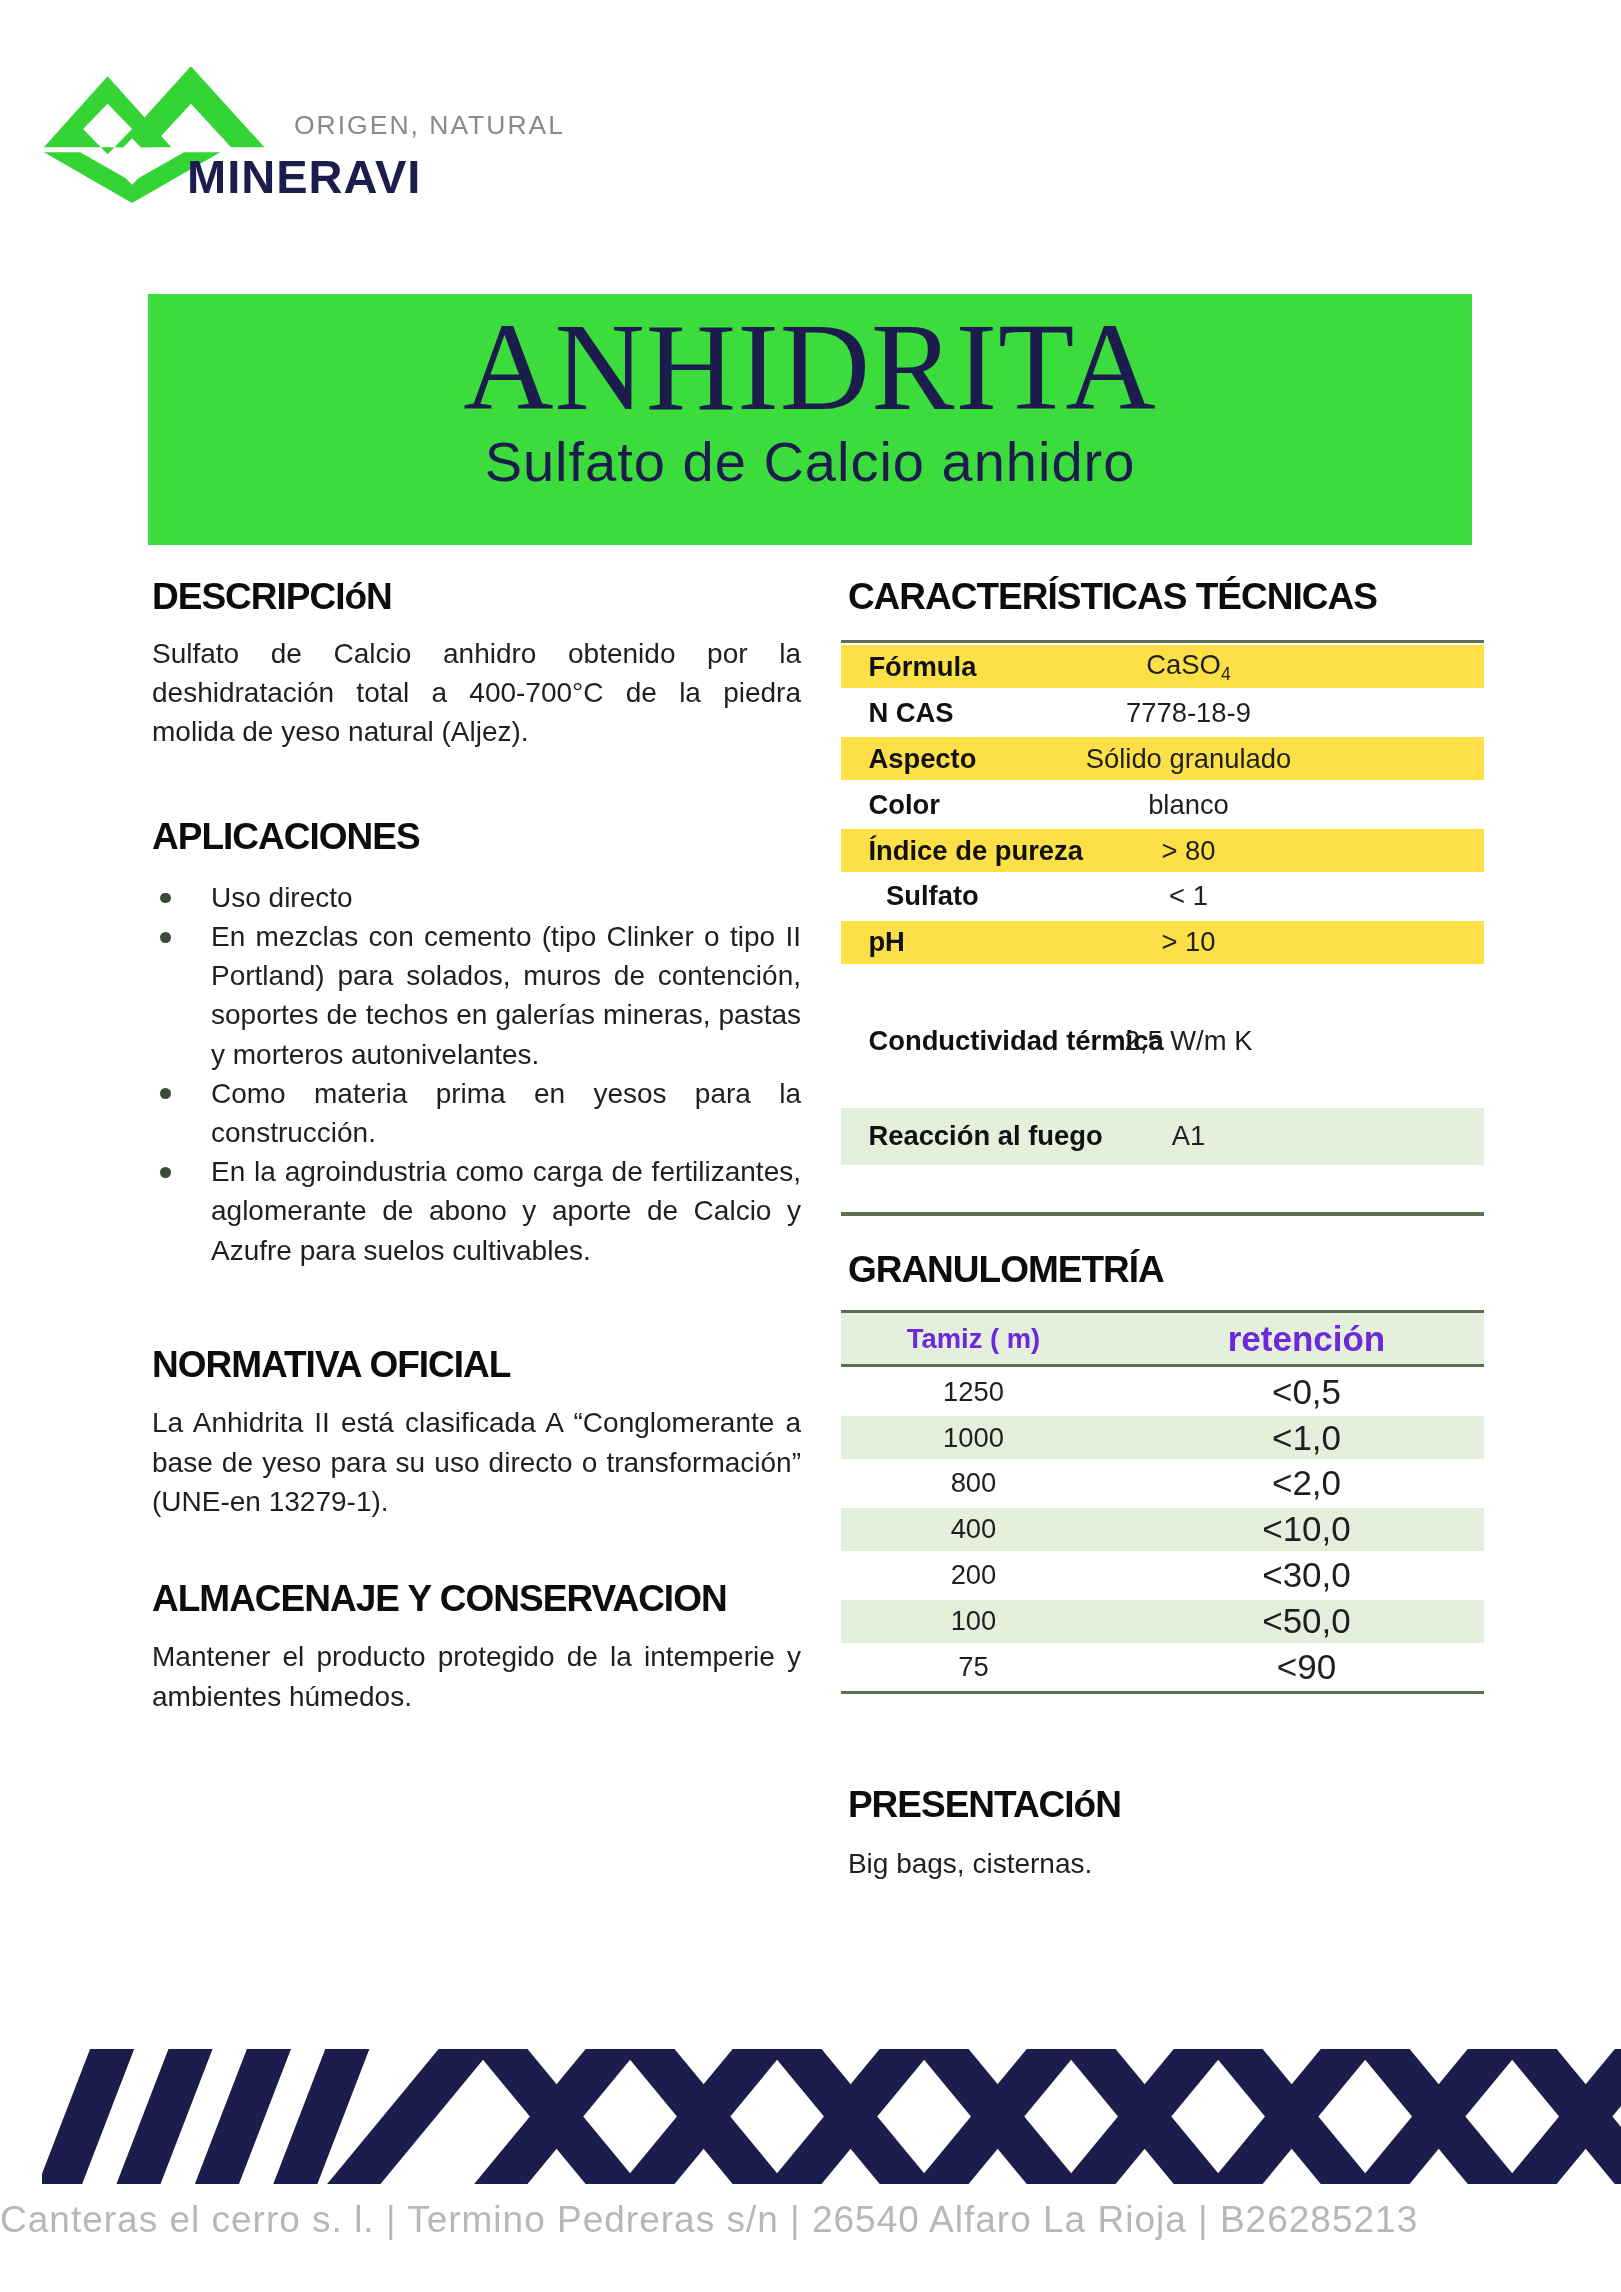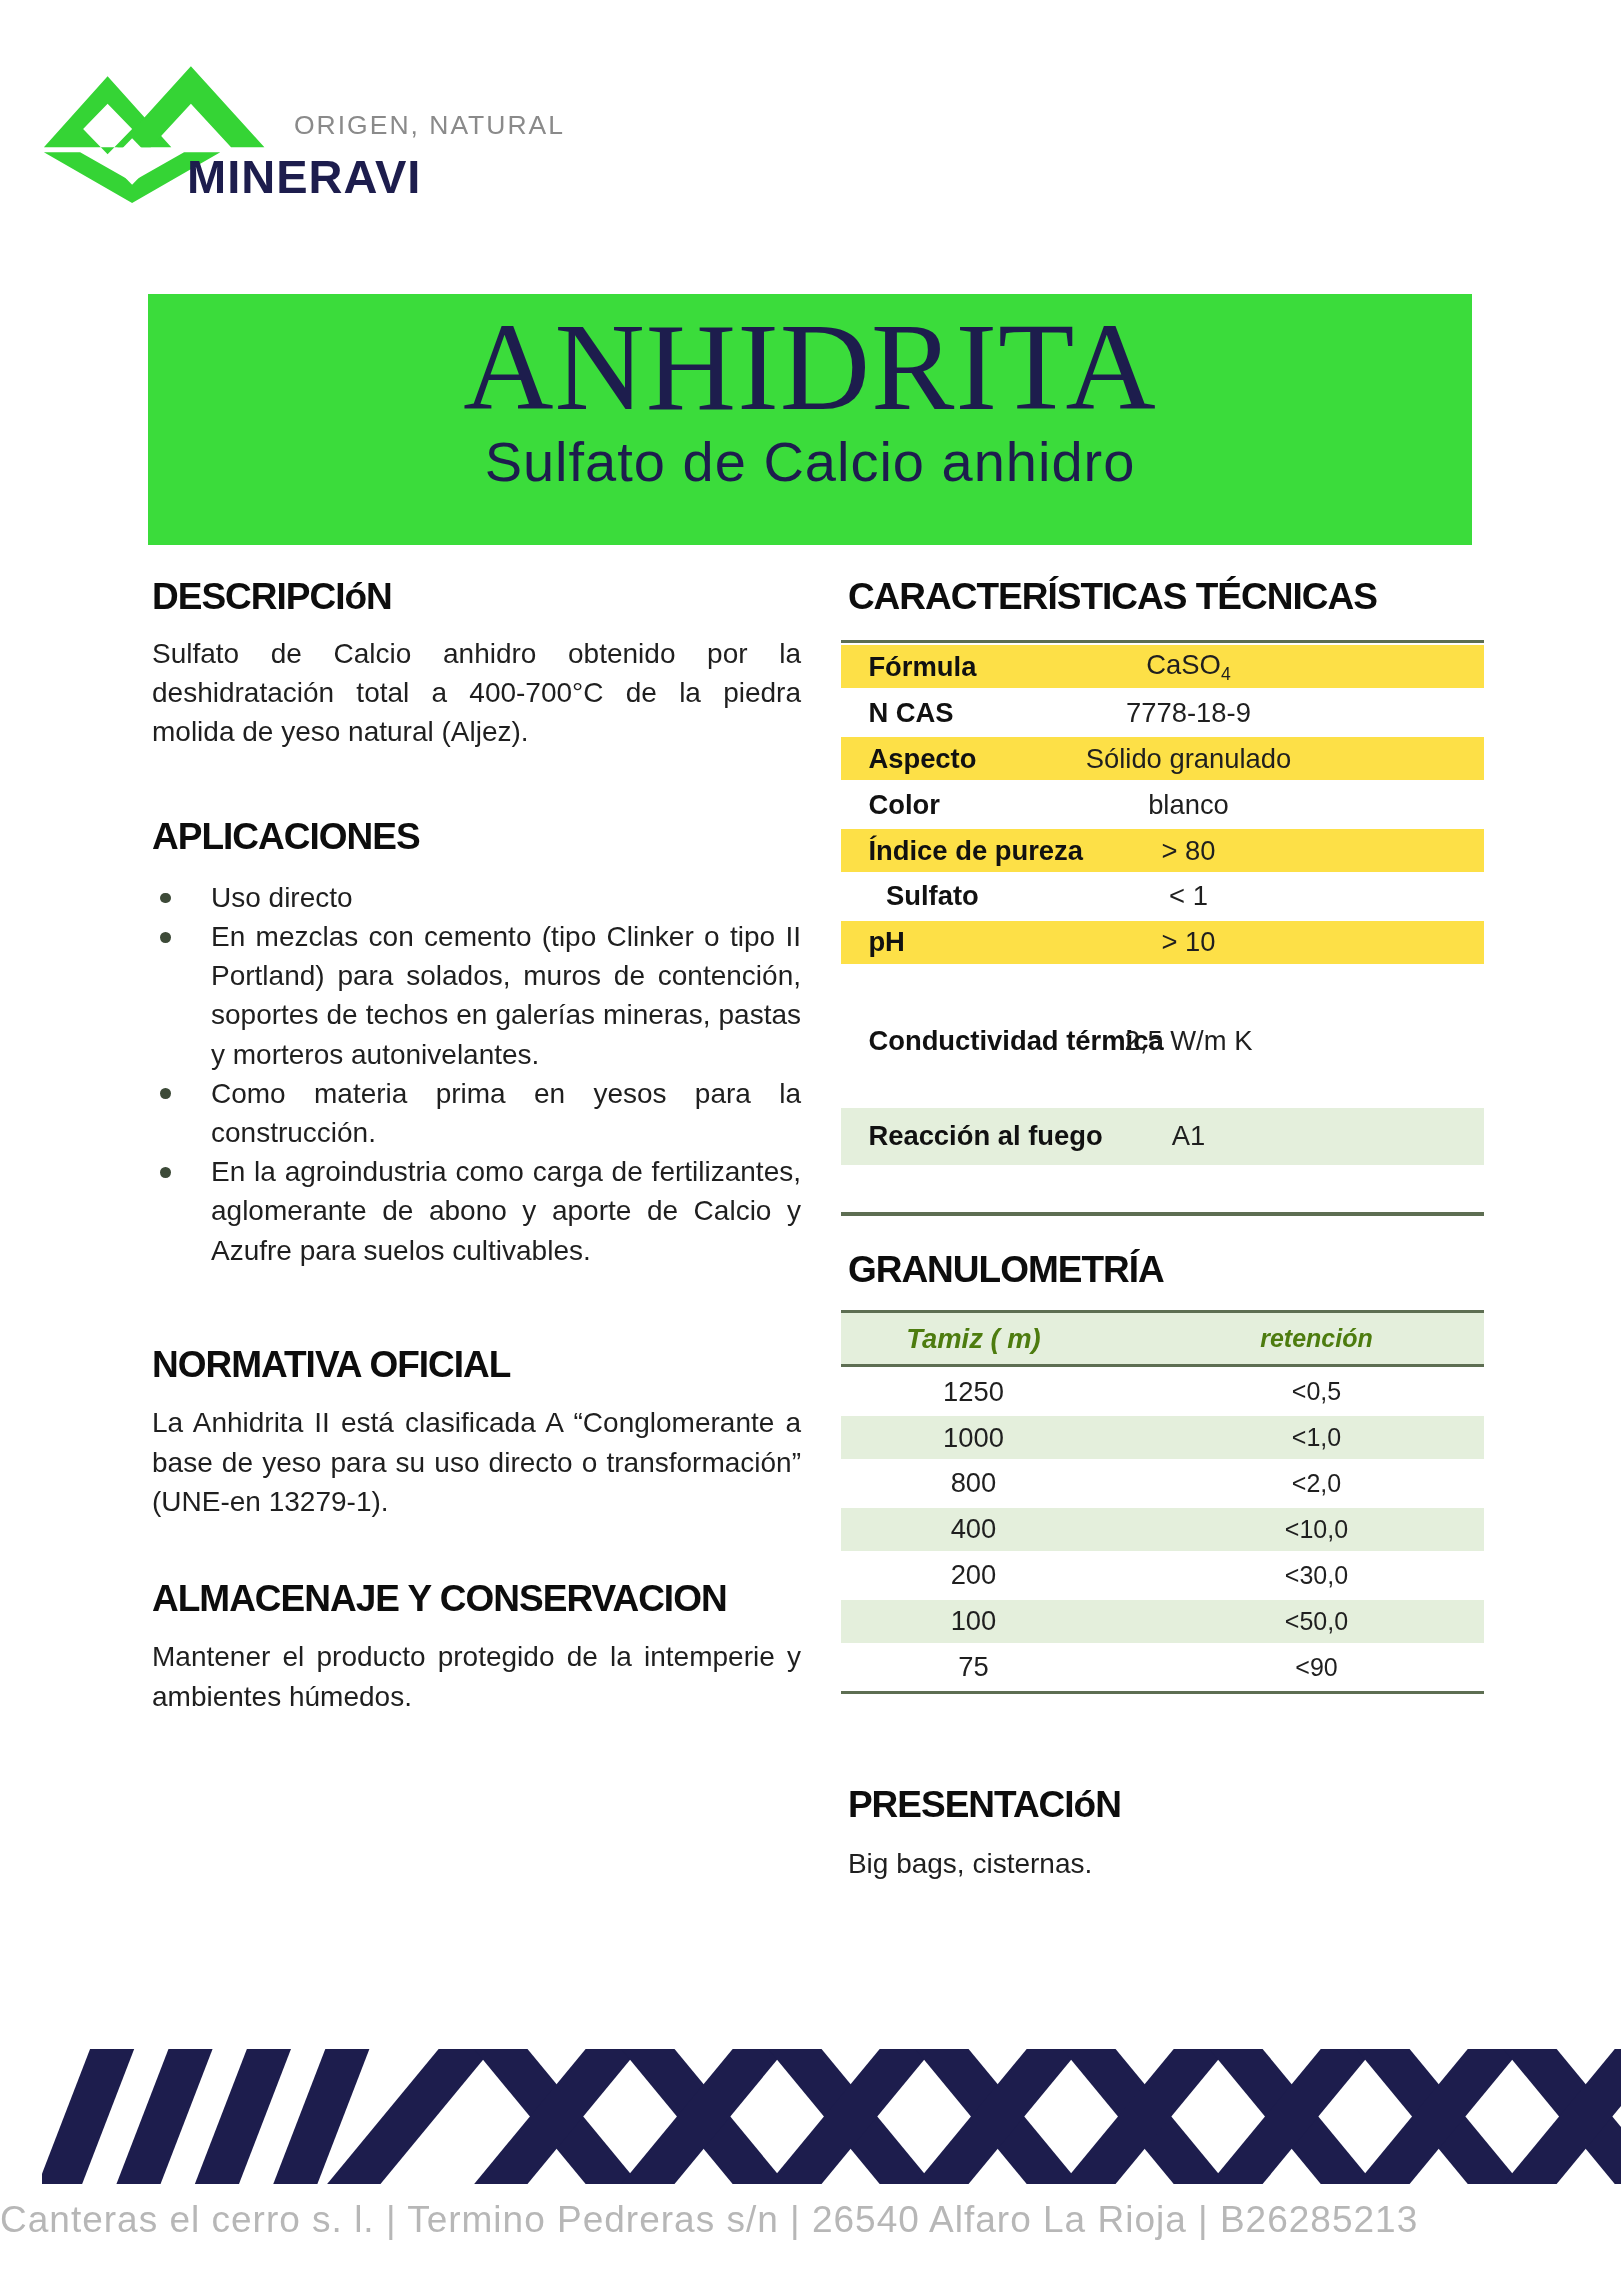--- a/index.html
+++ b/index.html
@@ -51,23 +51,23 @@
   .xrow{position:relative;display:flex;align-items:center;}
   #xrow-cond{height:47px;margin-top:54px;background:#ffffff;}
   #xrow-fuego{height:57px;margin-top:43px;background:#e4efdc;}
   #car-divider{margin-top:47px;height:3.9px;background:#5d6e52;}
 
   #gran-head{margin-top:33px;padding-left:6.9px;}
   #gran-table{margin-top:19.6px;border-top:3.9px solid #5d6e52;border-bottom:3.9px solid #5d6e52;}
   .ghead{height:51px;background:#e4efdc;border-bottom:3.9px solid #5d6e52;position:relative;
         display:flex;align-items:center;}
   .gcol1{position:absolute;left:0;width:265px;text-align:center;font-size:27.4px;color:#1f1f1f;}
-  .gcol2{position:absolute;left:235px;width:245px;text-align:center;font-size:25px;color:#1f1f1f;
+  .gcol2{position:absolute;left:225px;width:245px;text-align:center;font-size:35px;color:#1f1f1f;
         margin-left:118px;}
-  .ghead .gcol1,.ghead .gcol2{font-weight:700;color:#4d7c0f;font-style:italic;}
+  .ghead .gcol1,.ghead .gcol2{font-weight:700;color:#6d28d9;}
   .grow{height:43px;margin:2.9px 0;position:relative;display:flex;align-items:center;}
   .grow.shaded{background:#e4efdc;}
 
   #pres-head{margin-top:90px;padding-left:6.9px;}
   #pres-body{margin-top:21.6px;padding-left:6.9px;font-size:28px;color:#1f1f1f;}
 
   
   #pattern-band{position:absolute;left:42px;top:2049px;width:1579px;height:135px;overflow:hidden;}
   #footer-line{position:absolute;left:0;top:2199px;width:1621px;text-align:left;
         font-size:37px;color:#b7b7b7;letter-spacing:1px;}

